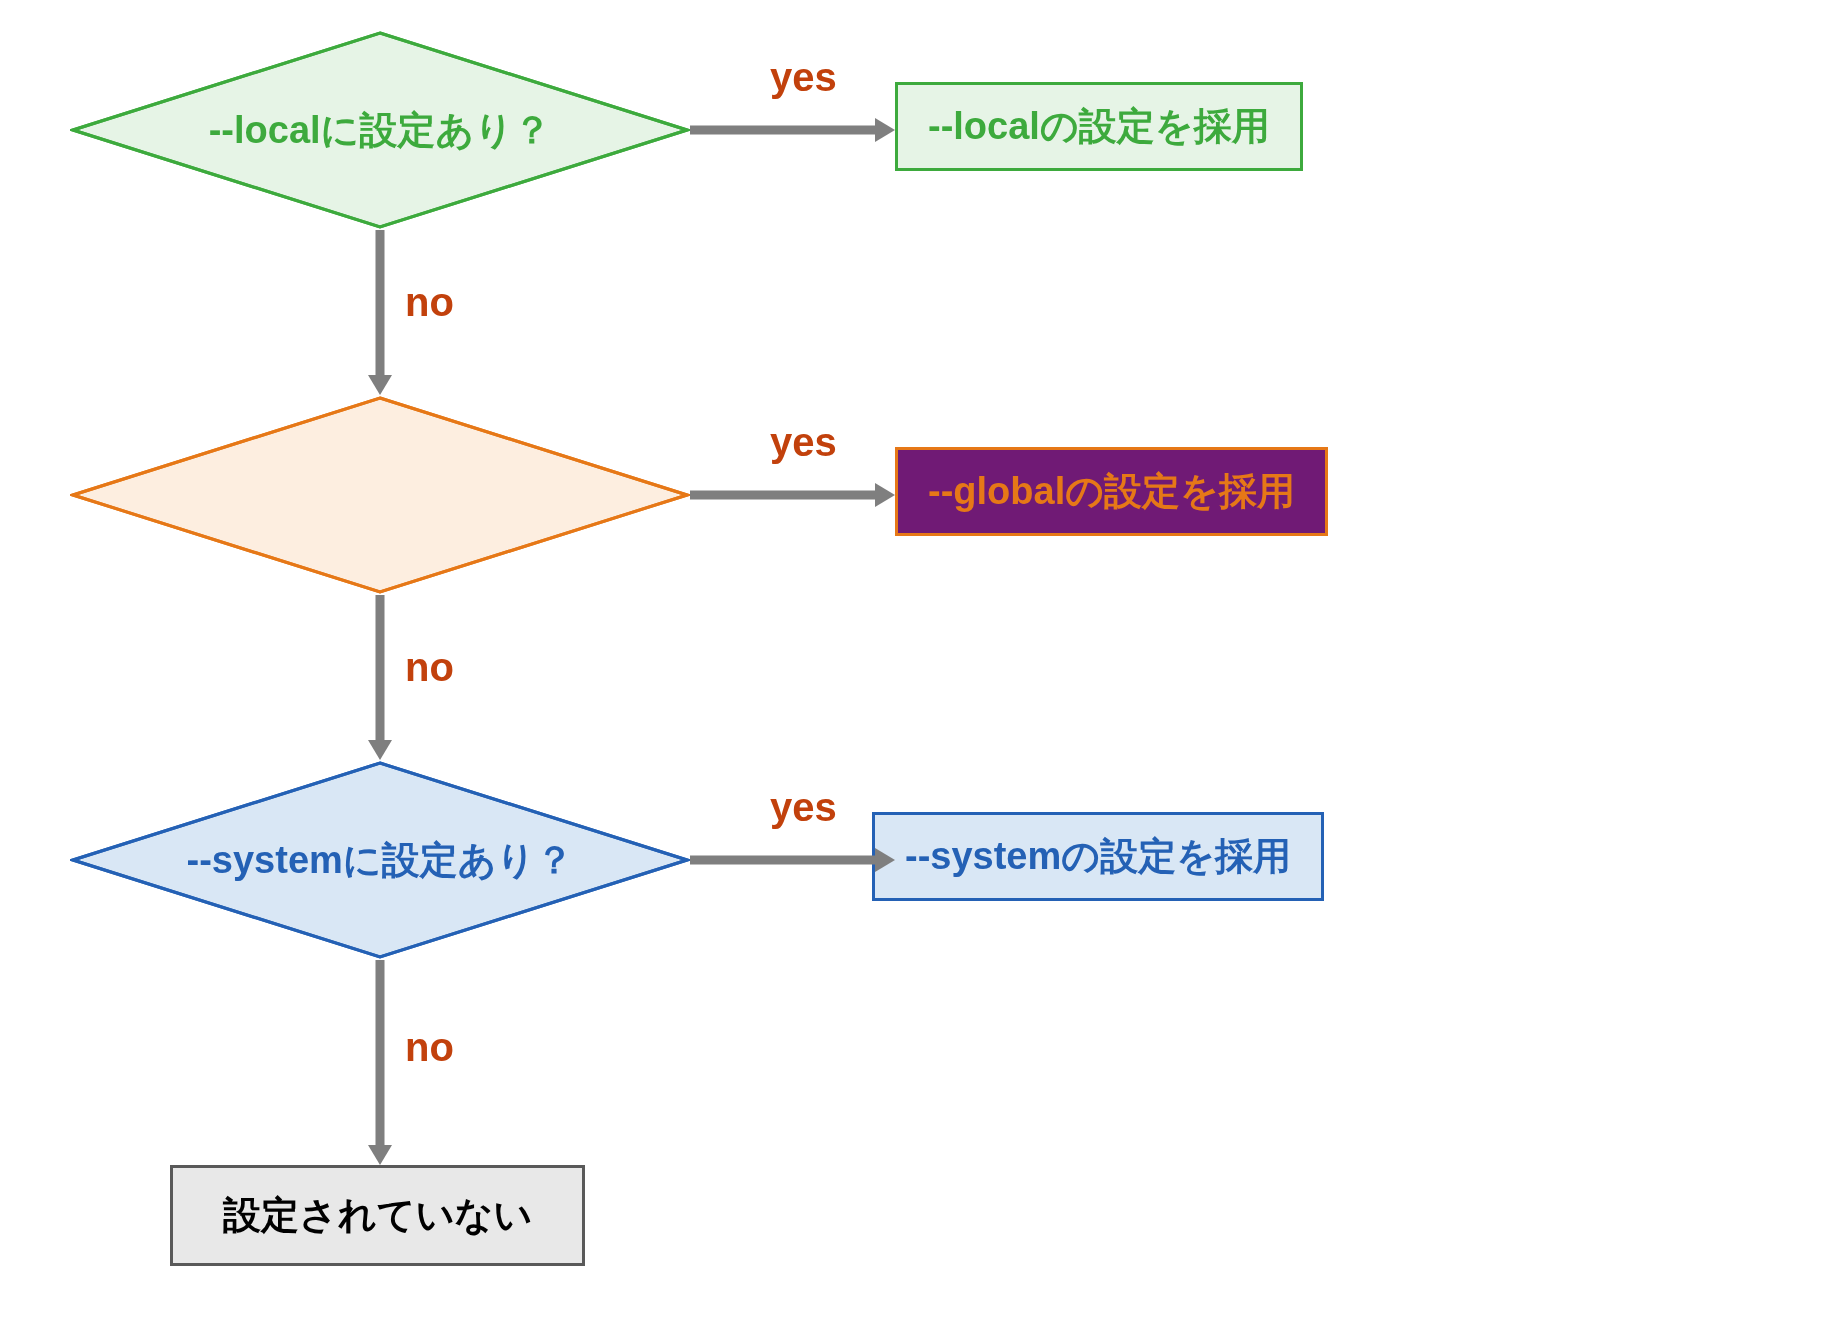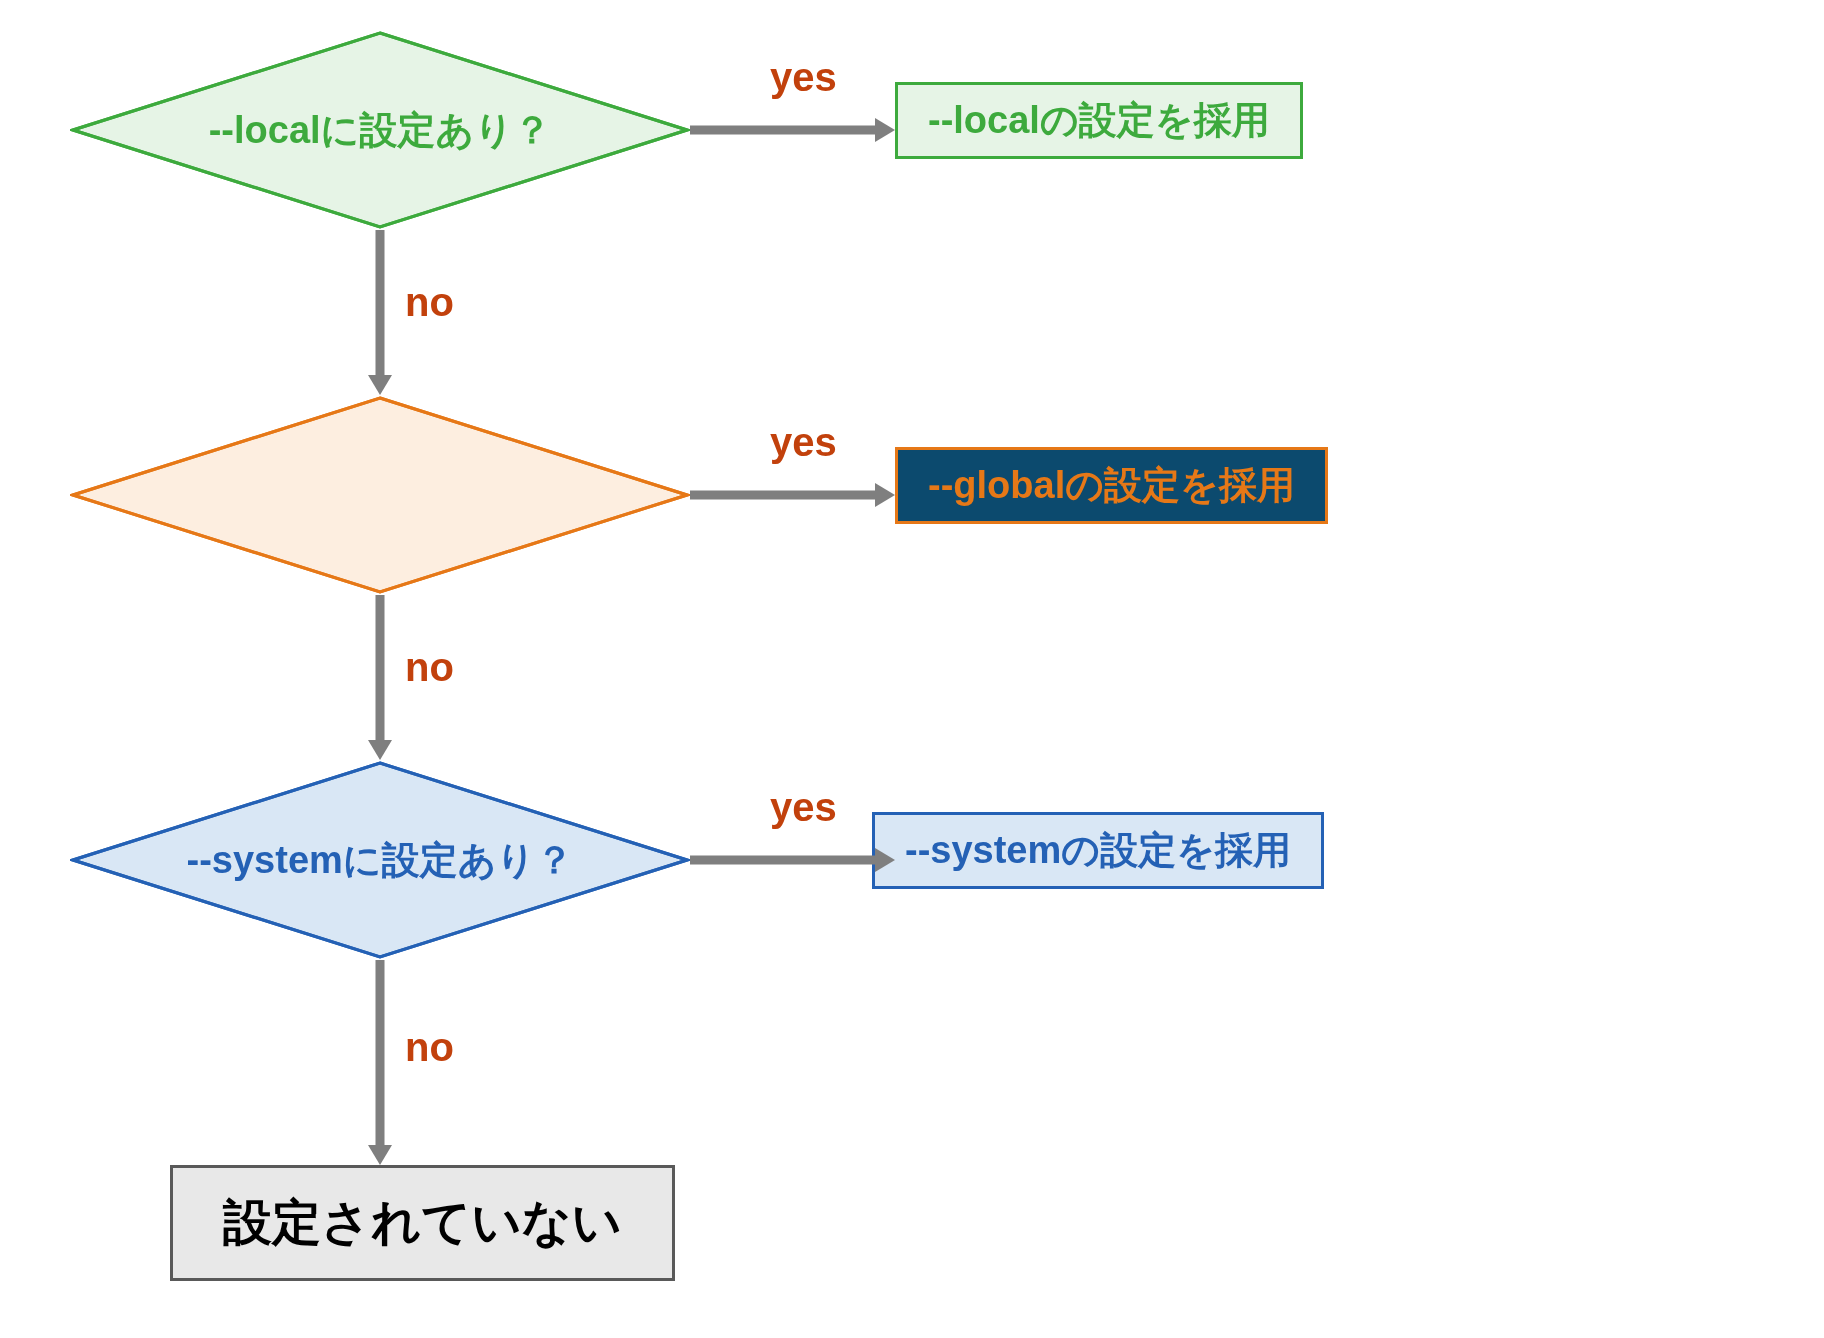--- a/index.html
+++ b/index.html
@@ -35,33 +35,33 @@
       font-weight: bold;
       white-space: nowrap;
       text-align: right;
     }
     .flag {
       font-weight: bold;
     }
     .rect {
       position: absolute;
       border: 3px solid;
-      padding: 10px 30px;
+      padding: 16px 30px;
       font-size: 38px;
       font-weight: bold;
       text-align: center;
       white-space: nowrap;
     }
     .terminal {
       position: absolute;
       border: 3px solid #595959;
       background: #e8e8e8;
       color: #000;
       padding: 22px 50px;
-      font-size: 49px;
+      font-size: 38px;
       font-weight: bold;
       text-align: center;
     }
     .arrow-label {
       position: absolute;
       font-size: 40px;
       font-weight: bold;
       color: #c2410c;
     }
     .arrow {
@@ -98,21 +98,21 @@
   </svg>
   <div class="diamond-text" style="color:#2461b5;">
     <span class="flag">--system</span><span>に設定あり？</span>
   </div>
 </div>
 
 <div class="rect" style="left:895px; top:82px; border-color:#3daa3d; background:#e6f4e6; color:#3daa3d;">
   <span class="flag">--local</span><span>の設定を採用</span>
 </div>
 
-<div class="rect" style="left:895px; top:447px; border-color:#e67817; background:#0c4a6e; color:#e67817;">
+<div class="rect" style="left:895px; top:447px; border-color:#e67817; background:#701a75; color:#e67817;">
   <span class="flag">--global</span><span>の設定を採用</span>
 </div>
 
 <div class="rect" style="left:872px; top:812px; border-color:#2461b5; background:#d9e7f5; color:#2461b5;">
   <span class="flag">--system</span><span>の設定を採用</span>
 </div>
 
 <div class="terminal" style="left:170px; top:1165px;">設定されていない</div>
 
 <div class="arrow" style="left:690px; top:115px;">

